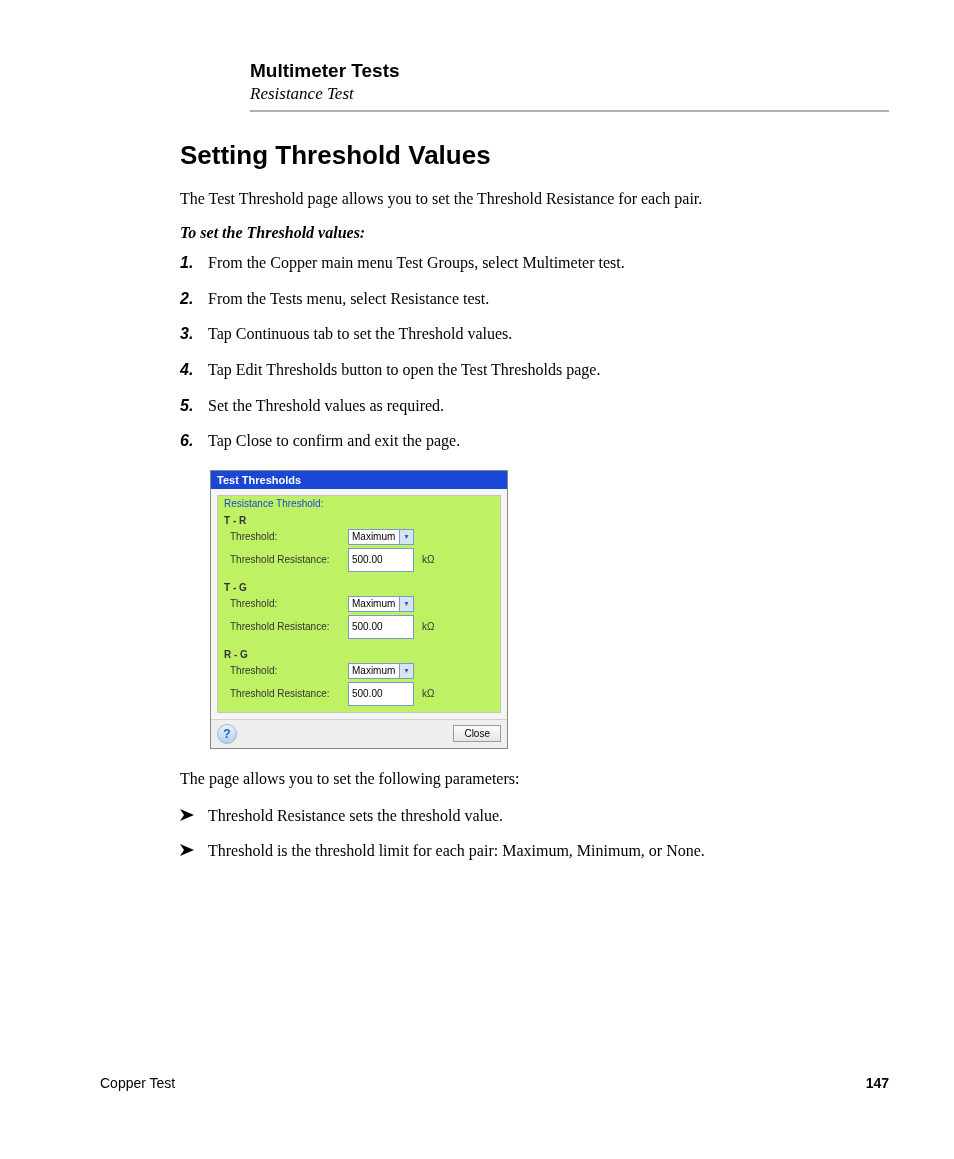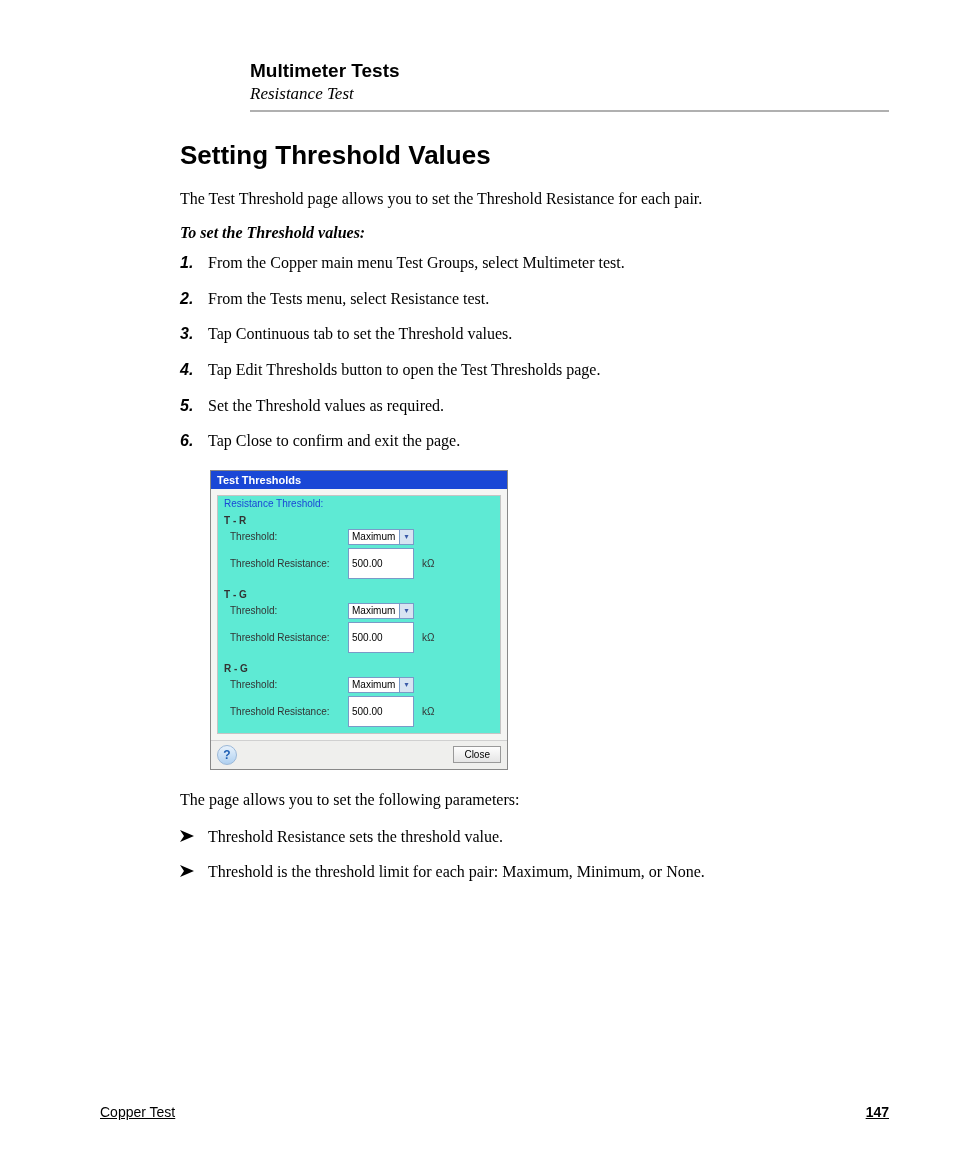--- a/index.html
+++ b/index.html
@@ -90,21 +90,21 @@
     background: #1a47d6;
     color: #fff;
     font-weight: bold;
     padding: 3px 6px;
     font-size: 11px;
   }
   .dlg-fieldset {
     border: 1px solid #c4c4c4;
     margin: 6px;
     padding: 2px 6px 6px 6px;
-    background: #5eead4;
+    background: #bef264;
   }
   .dlg-fieldset-title {
     color: #1a47d6;
     font-size: 10px;
     margin-bottom: 6px;
   }
   .dlg-group-label {
     font-weight: bold;
     color: #333;
     font-size: 10px;
@@ -139,21 +139,21 @@
     background: #d7e4f2;
     border-left: 1px solid #7a9ac8;
     display: flex;
     align-items: center;
     justify-content: center;
     color: #3a5aa8;
     font-size: 8px;
   }
   .dlg-input {
     width: 66px;
-    height: 31px;
+    height: 24px;
     border: 1px solid #7a9ac8;
     background: #fff;
     padding-left: 3px;
     font-size: 10px;
     display: flex;
     align-items: center;
     box-sizing: border-box;
   }
   .dlg-unit {
     margin-left: 8px;
@@ -205,28 +205,27 @@
     margin-bottom: 12px;
   }
   .arrow {
     min-width: 28px;
     font-weight: bold;
   }
   .arrow svg { width: 18px; height: 12px; }
 
   .footer {
     position: absolute;
-    bottom: 39px;
+    bottom: 68px;
     left: 100px;
     right: 65px;
     display: flex;
     justify-content: space-between;
     font-size: 14px;
     font-family: Arial, Helvetica, sans-serif;
-    text-decoration: underline;
   }
   .footer .page-num { font-weight: bold; }
 </style>
 </head>
 <body>
 
 <div class="page">
   <div class="header-block">
     <div class="chapter-title">Multimeter Tests</div>
     <div class="section-title">Resistance Test</div>

